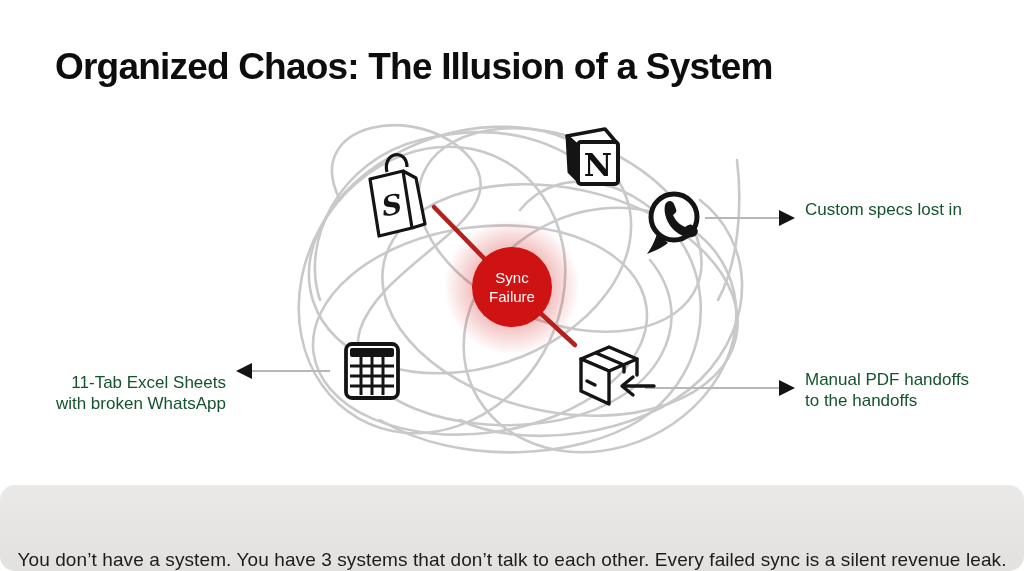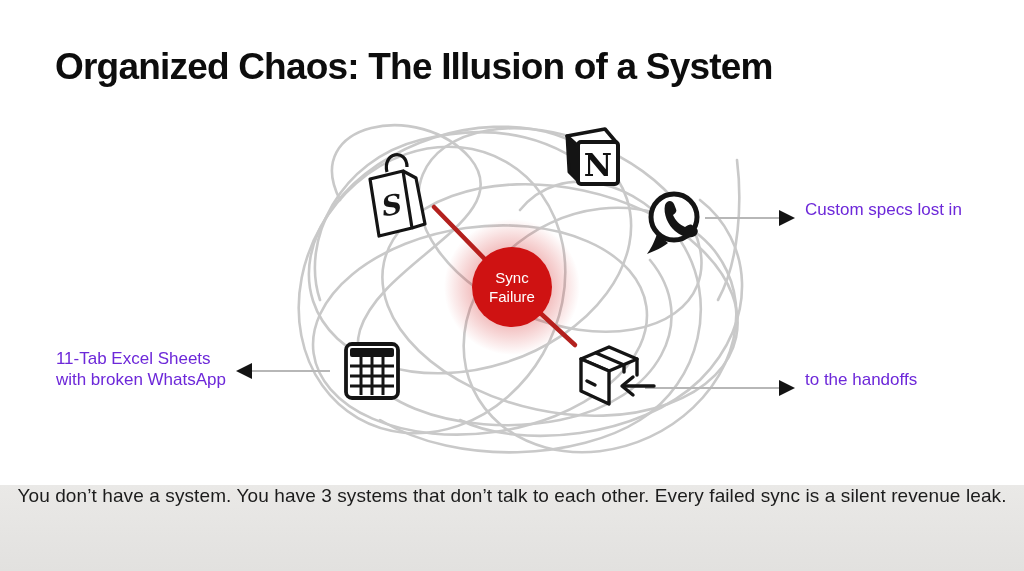--- a/index.html
+++ b/index.html
@@ -7,29 +7,29 @@
     width:1024px;height:571px;position:relative;overflow:hidden;
     background:#ffffff;
     font-family:"Liberation Sans", sans-serif;
   }
   .title{
     position:absolute;left:51px;top:42px;margin:4px;
     font-size:37px;font-weight:700;letter-spacing:-0.8px;color:#0d0d0d;
   }
   .diagram-svg{position:absolute;left:0;top:0;}
   .annotation{
-    position:absolute;font-size:17px;line-height:21px;color:#6d28d9;
+    position:absolute;font-size:17px;line-height:21px;color:#14532d;
   }
   .annotation .line{display:block;}
   .annotation.right-side{text-align:left;}
-  .annotation.left-side{text-align:left;}
+  .annotation.left-side{text-align:right;margin-top:24px;}
   .footer-bar{
     position:absolute;left:0;top:485px;width:1024px;height:86px;
     background:linear-gradient(#eae9e7,#e2e1df);
-    display:flex;align-items:flex-start;justify-content:center;
+    display:flex;align-items:flex-end;justify-content:center;border-radius:15px;
   }
   .footer-text{
     font-size:19px;color:#1c1c1c;margin:0;letter-spacing:0.1px;
   }
   .hub-label{fill:#ffffff;font-family:"Liberation Sans",sans-serif;font-size:15px;}
   .serif-glyph{font-family:"DejaVu Serif","Liberation Serif",serif;font-weight:700;}
 </style>
 </head>
 <body>
 
@@ -126,18 +126,19 @@
 <div class="annotation right-side" style="left:805px;top:199px;">
   <span class="line">Custom specs lost in</span>
 </div>
 
 <div class="annotation left-side" style="right:798px;top:348px;">
   <span class="line">11-Tab Excel Sheets</span>
   <span class="line">with broken WhatsApp</span>
 </div>
 
 <div class="annotation right-side" style="left:805px;top:369px;">
+  <span class="line">Manual PDF handoffs</span>
   <span class="line">to the handoffs</span>
 </div>
 
 <div class="footer-bar">
   <p class="footer-text">You don’t have a system. You have 3 systems that don’t talk to each other. Every failed sync is a silent revenue leak.</p>
 </div>
 
 </body></html>

